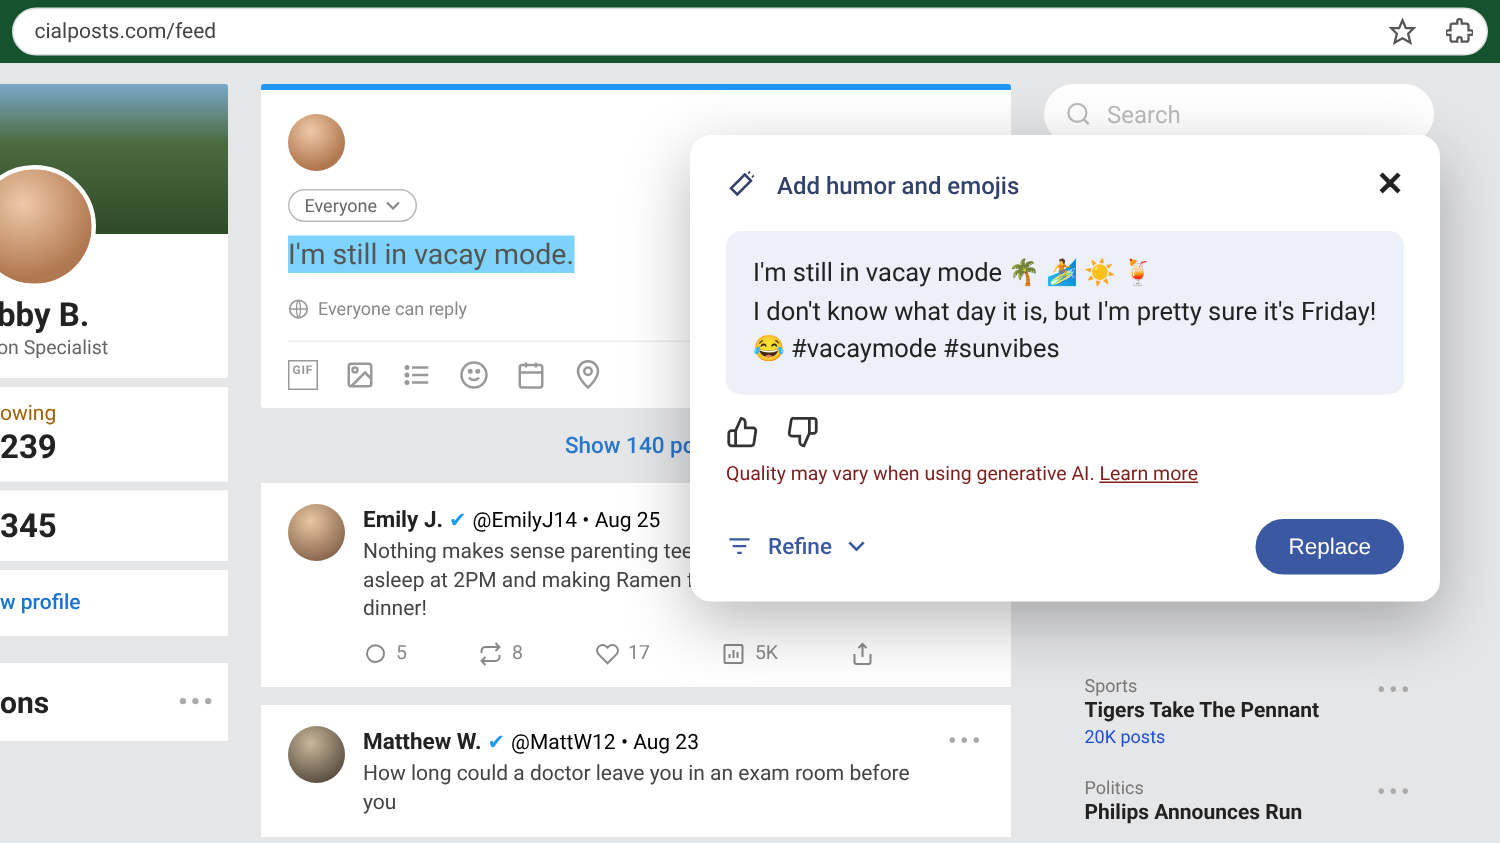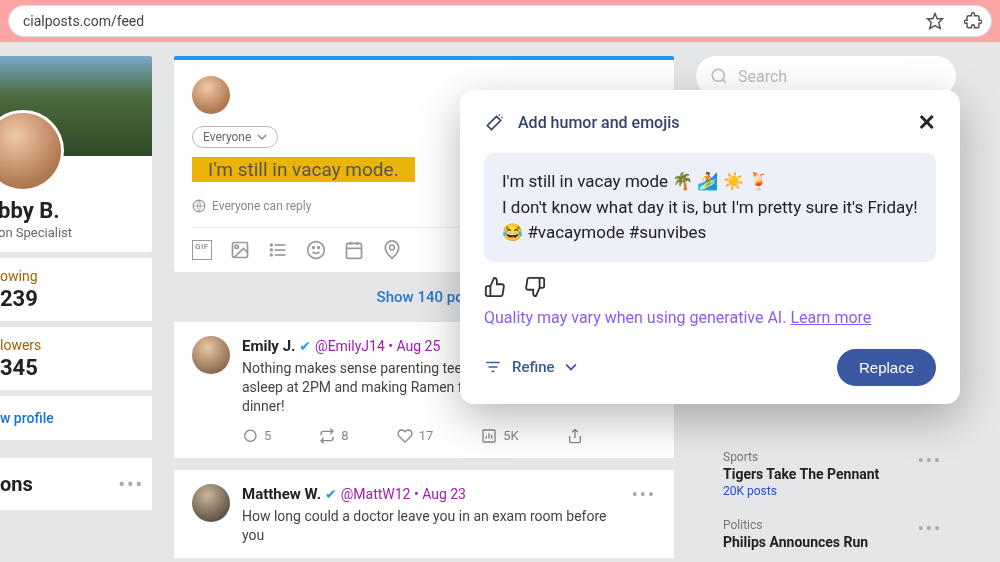--- a/index.html
+++ b/index.html
@@ -1,17 +1,17 @@
 <!DOCTYPE html>
 <html><head>
 <meta charset="utf-8">
 <style>
   * { box-sizing: border-box; margin: 0; padding: 0; }
   body { font-family: -apple-system, BlinkMacSystemFont, "Segoe UI", Roboto, Arial, sans-serif; background: #e5e6e8; width: 1000px; height: 562px; overflow: hidden; color: #222; }
-  .addrbar { background: #fca5a5; height: 42px; display: flex; align-items: center; padding: 0 8px; position: relative; }
+  .addrbar { background: #14532d; height: 42px; display: flex; align-items: center; padding: 0 8px; position: relative; }
   .addrfield { flex: 1; background: #fff; border-radius: 18px; height: 32px; display: flex; align-items: center; padding: 0 14px; color: #444; font-size: 14px; border: 1px solid #ddd; }
   .addr-icons { position: absolute; right: 18px; display: flex; gap: 20px; color: #555; }
   .addr-icons svg { width: 18px; height: 18px; }
   .layout { display: flex; gap: 22px; padding: 14px 0 0 0; }
   .leftcol { width: 160px; margin-left: -8px; }
   .profilecard { background: #fff; border-radius: 2px; overflow: hidden; }
   .cover { height: 100px; background: linear-gradient(180deg,#7aa8c9 0%, #4b6a3e 40%, #2f4a28 100%); position: relative; }
   .avatar-main { width: 82px; height: 82px; border-radius: 50%; background: #d8a78a; border: 3px solid #fff; position: absolute; left: -10px; top: 54px; overflow:hidden; }
   .avatar-main::after{content:"";position:absolute;inset:0;background:radial-gradient(circle at 40% 30%, #f0c9a8 0%, #b07850 70%);}
   .profileinfo { padding: 42px 10px 12px 6px; }
@@ -20,45 +20,45 @@
   .statblock { background:#fff; margin-top: 6px; padding: 10px 8px; }
   .statblock .lbl { font-size: 14px; color: #a16207; }
   .statblock .val { font-size: 22px; font-weight: 700; margin-top: 2px; }
   .viewprofile { background:#fff; padding: 14px 8px; margin-top:6px; color:#1a73d1; font-size:14px; font-weight:500; }
   .sectionhead { background:#fff; margin-top:18px; padding:14px 8px; display:flex; justify-content:space-between; align-items:center; font-size:20px; font-weight:700; }
   .midcol { width: 500px; }
   .compose { background:#fff; border-top:4px solid #2196f3; border-radius:2px; padding:16px 18px 12px 18px; }
   .compose-row { display:flex; gap:12px;flex-direction:column; }
   .avatar-small { width:38px; height:38px; border-radius:50%; background:radial-gradient(circle at 40% 30%, #f0c9a8 0%, #b07850 70%); flex-shrink:0; position:relative; }
   .audience { display:inline-flex; align-items:center; gap:6px; border:1px solid #bbb; border-radius:14px; padding:3px 10px; font-size:12px; color:#666; cursor:pointer; }
-  .compose-text { font-size:19px; color:#555; margin-top:26px; background:#eab308; display:inline; padding:1px 16px; }
+  .compose-text { font-size:19px; color:#555; margin-top:26px; background:#7dd3fc; display:inline; padding:1px 0; }
   .replyrow { display:flex; align-items:flex-start; gap:6px; color:#888; font-size:12px; margin-top:18px; }
   .compose-tools { display:flex; gap:18px; color:#999; margin-top:14px; border-top:1px solid #eee; padding-top:12px; }
   .compose-tools .tool { width:20px; height:20px; }
   .showposts { text-align:center; padding:16px 0; color:#2a76c9; font-size:15px; font-weight:500; }
   .post { background:#fff; padding:14px 18px; margin-bottom:12px; }
   .posthead { display:flex; gap:12px; }
   .posthead .meta { flex:1; }
   .postauthor { font-size:15px; font-weight:700; display:inline; }
   .verif { color:#1d9bf0; font-size:14px; }
-  .posthandle { color:#a21caf; font-size:14px; font-weight:400; }
+  .posthandle { color:#000000; font-size:14px; font-weight:400; }
   .postbody { font-size:14px; color:#444; margin-top:4px; line-height:1.35; }
   .postactions { display:flex; gap:48px; color:#888; font-size:13px; margin-top:12px; padding-left:50px; align-items:center; }
   .postactions .act { display:flex; align-items:center; gap:6px; }
   .rightcol { width: 260px; }
   .searchbox { background:#fff; border-radius:22px; height:40px; display:flex; align-items:center; padding:0 14px; color:#999; gap:10px; }
   .aipanel { position:absolute; left:460px; top:90px; width:500px; background:#fff; border-radius:14px; box-shadow:0 14px 44px rgba(0,0,0,0.28); padding:20px 24px 18px 24px; z-index:50; }
   .aipanel-head { display:flex; align-items:center; gap:14px; color:#33426a; font-size:16px; font-weight:500; }
   .aipanel-head .title { flex:1; }
   .aipanel-head svg.wand { width:20px; height:20px; }
   .close-x { font-size:22px; font-weight:700; cursor:pointer; color:#222; }
   .suggestion { background:#edf0f9; border-radius:10px; padding:16px 18px; margin-top:18px; font-size:17px; line-height:1.5; color:#222; }
   .fbrrow { display:flex; gap:18px; margin-top:14px; color:#444; }
   .fbrrow svg { width:22px; height:22px; }
-  .disclaimer { font-size:16px; color:#8b5cf6; margin-top:10px; }
+  .disclaimer { font-size:13px; color:#7f1d1d; margin-top:10px; }
   .disclaimer .learn { text-decoration: underline; cursor:pointer; }
   .panel-bottom { display:flex; justify-content:space-between; align-items:center; margin-top:22px; }
   .refine { display:flex; align-items:center; gap:10px; color:#3b59a3; font-size:15px; font-weight:500; cursor:pointer; }
   .replacebtn { background:#3b59a3; color:#fff; border:none; border-radius:22px; padding:10px 22px; font-size:15px; font-weight:500; cursor:pointer; }
   .trend { padding:10px 4px; display:flex; justify-content:space-between; align-items:flex-start;margin-left:13px; }
   .trend .cat { font-size:12px; color:#777; }
   .trend .ttl { font-size:14px; font-weight:700; margin-top:2px; }
   .trend .cnt { font-size:12px; color:#1d4ed8; margin-top:2px; }
   .dots { color:#aaa; font-size:18px; letter-spacing:2px; cursor:pointer; }
   .trendwrap { position:absolute; left:706px; top:440px; width:240px; }
@@ -95,21 +95,20 @@
       <div class="profileinfo">
         <div class="pname">bby B.</div>
         <div class="ptitle">on Specialist</div>
       </div>
     </div>
     <div class="statblock">
       <div class="lbl">owing</div>
       <div class="val">239</div>
     </div>
     <div class="statblock">
-      <div class="lbl">lowers</div>
       <div class="val">345</div>
     </div>
     <div class="viewprofile">w profile</div>
     <div class="sectionhead">
       <span>ons</span>
       <span class="dots">•••</span>
     </div>
   </div>
 
   <div class="midcol">

